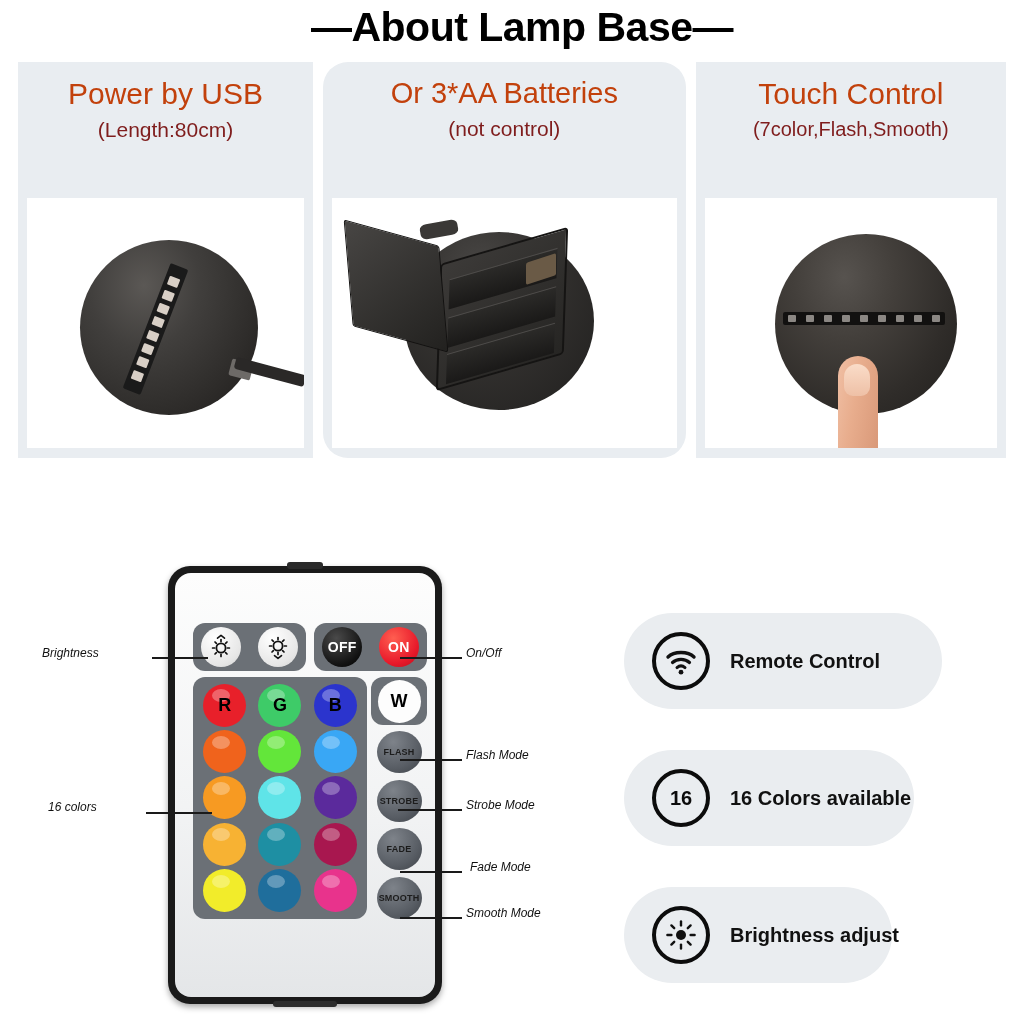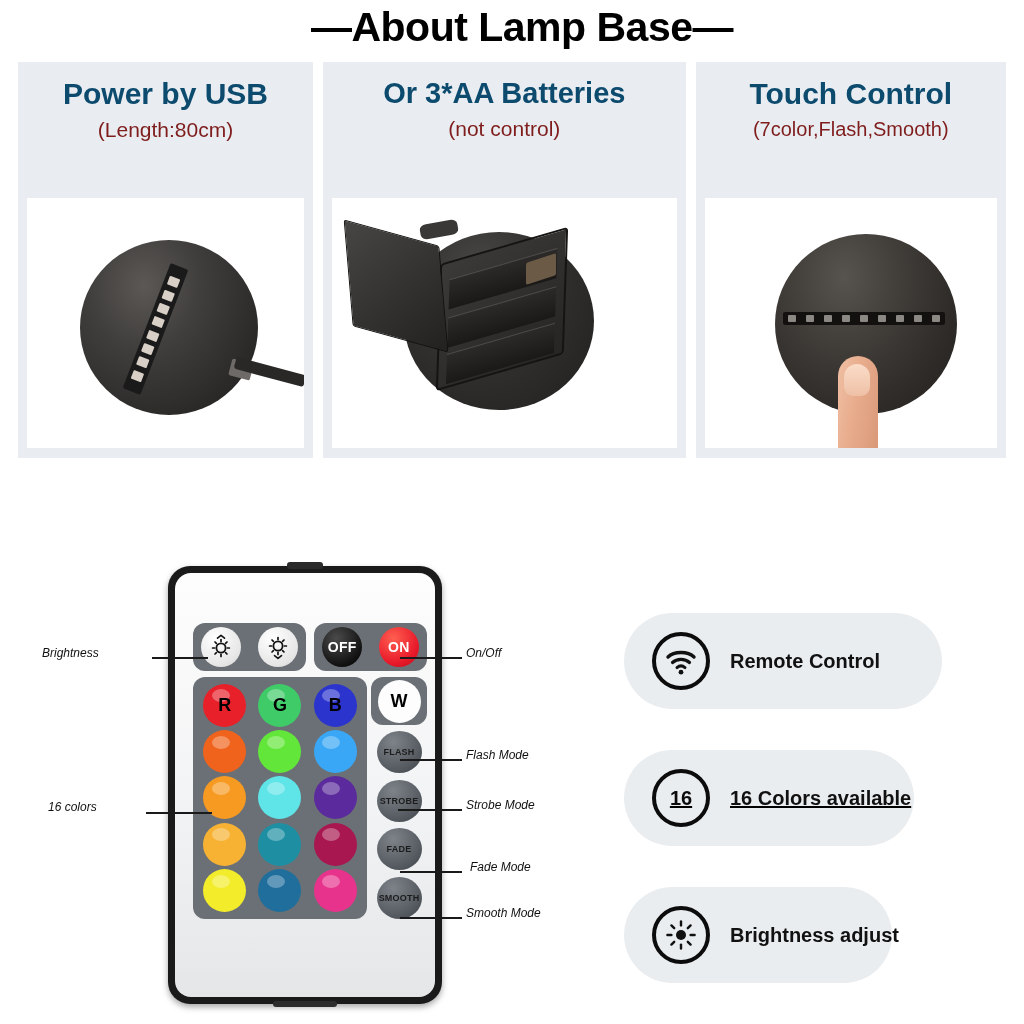--- a/index.html
+++ b/index.html
@@ -36,24 +36,24 @@
   }
   .panel {
     background: #e9edf1;
     position: relative;
     display: flex;
     flex-direction: column;
     align-items: center;
     padding-top: 14px;
   }
   .panel.p1 { width: 306px; }
-  .panel.p2 { width: 376px; }
+  .panel.p2 { width: 376px; border-radius: 25px; }
   .panel.p3 { width: 322px; }
   .panel-title {
-    font-size: 30px; font-weight: bold; color: #0c4a6e;
+    font-size: 30px; font-weight: normal; color: #c2410c;
     line-height: 1.18; white-space: nowrap;
   }
   .panel.p2 .panel-title { font-size: 29px; }
   .panel.p3 .panel-title { font-size: 30px; }
   .panel-sub {
     font-size: 21px; color: #7f1d1d; margin-top: 7px; white-space: nowrap;
   }
   .panel.p3 .panel-sub { font-size: 20px; }
   .photo {
     position: absolute;
@@ -269,21 +269,21 @@
     width: 318px;
     display: flex; flex-direction: column; gap: 41px;
   }
   .feature-card {
     background: #eaedf0;
     border-radius: 52px;
     height: 96px;
     display: flex; align-items: center;
     padding-left: 28px;
   }
-  .feature-card.narrow { width: 290px; text-decoration: underline; }
+  .feature-card.narrow { width: 290px; }
   .feature-card.narrowest { width: 268px; }
   .feature-icon {
     width: 58px; height: 58px; border-radius: 50%;
     border: 4px solid #0c0c0c;
     display: flex; align-items: center; justify-content: center;
     flex: 0 0 auto;
     position: relative;
   }
   .feature-label {
     margin-left: 20px;

